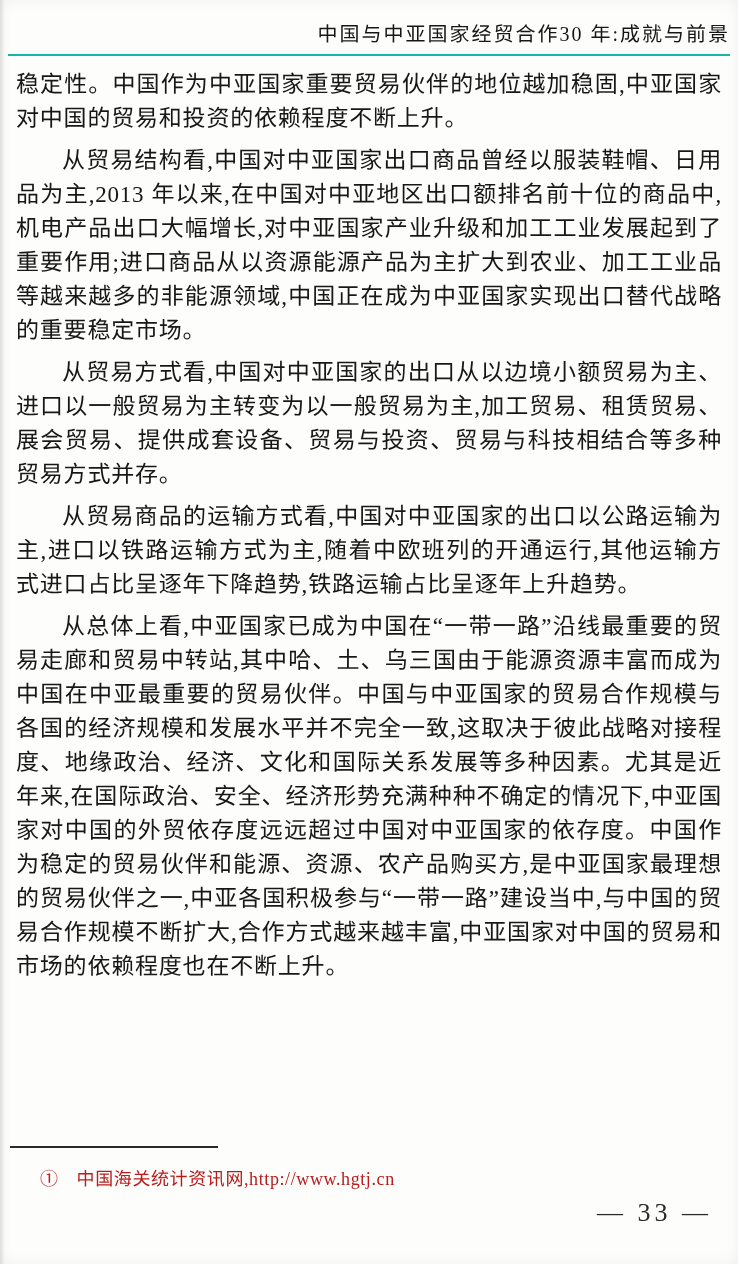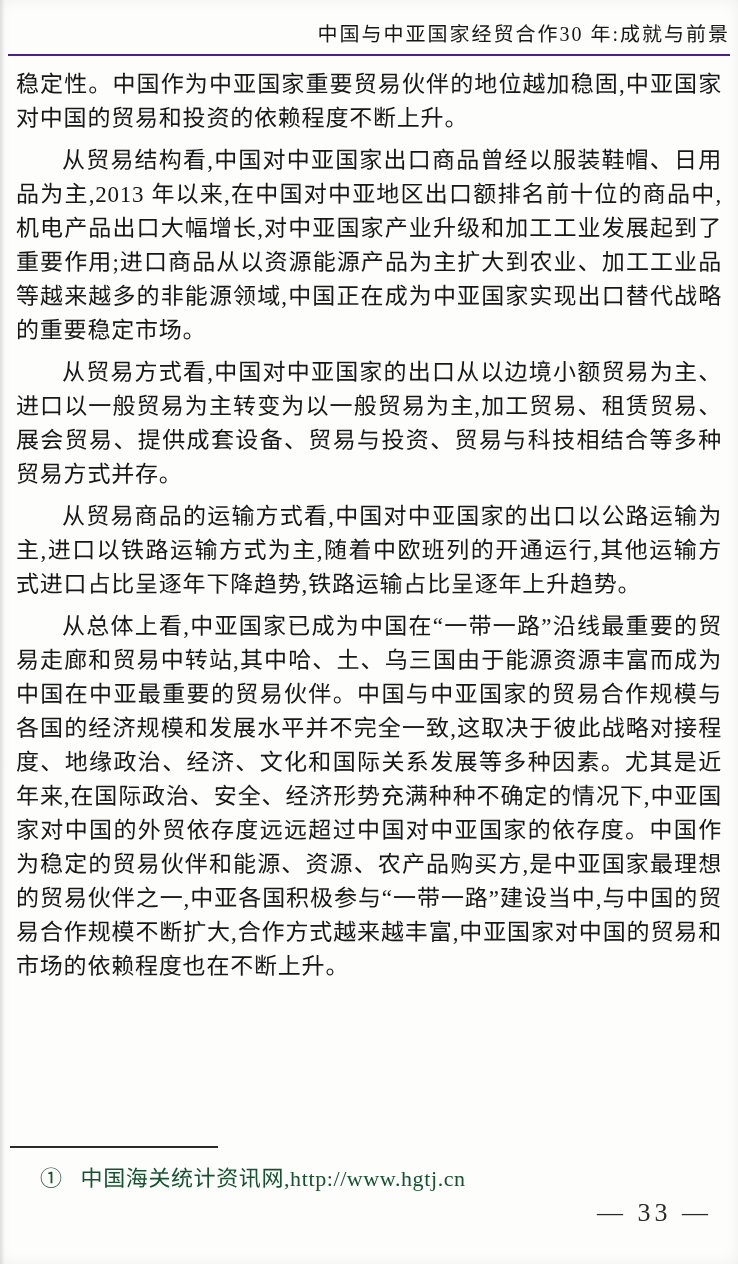--- a/index.html
+++ b/index.html
@@ -29,21 +29,21 @@
   }
   .running-header {
     position: absolute;
     top: 18px;
     left: 8px;
     right: 8px;
     text-align: right;
     font-size: 20px;
     letter-spacing: 2px;
     color: #161616;
-    border-bottom: 2px solid #4c1d95;
+    border-bottom: 2px solid #14b8a6;
     padding-bottom: 7px;
   }
   .body-text {
     position: absolute;
     top: 60px;
     left: 8px;
     right: 8px;
     text-align: justify;
     font-size: 23px;
     line-height: 34px;
@@ -62,24 +62,24 @@
     left: 10px;
     width: 208px;
     height: 0;
     border-top: 2px solid #2a2a2a;
   }
   .footnote {
     position: absolute;
     top: 1166px;
     left: 8px;
     right: 8px;
-    font-size: 22px;
+    font-size: 18px;
     line-height: 26px;
     letter-spacing: 0.6px;
-    color: #14532d;
+    color: #b91c1c;
     padding-left: 32px;
   }
   .footnote .fn-marker {
     display: inline-block;
     margin-right: 18px;
   }
   .page-number {
     position: absolute;
     top: 1198px;
     right: 26px;

